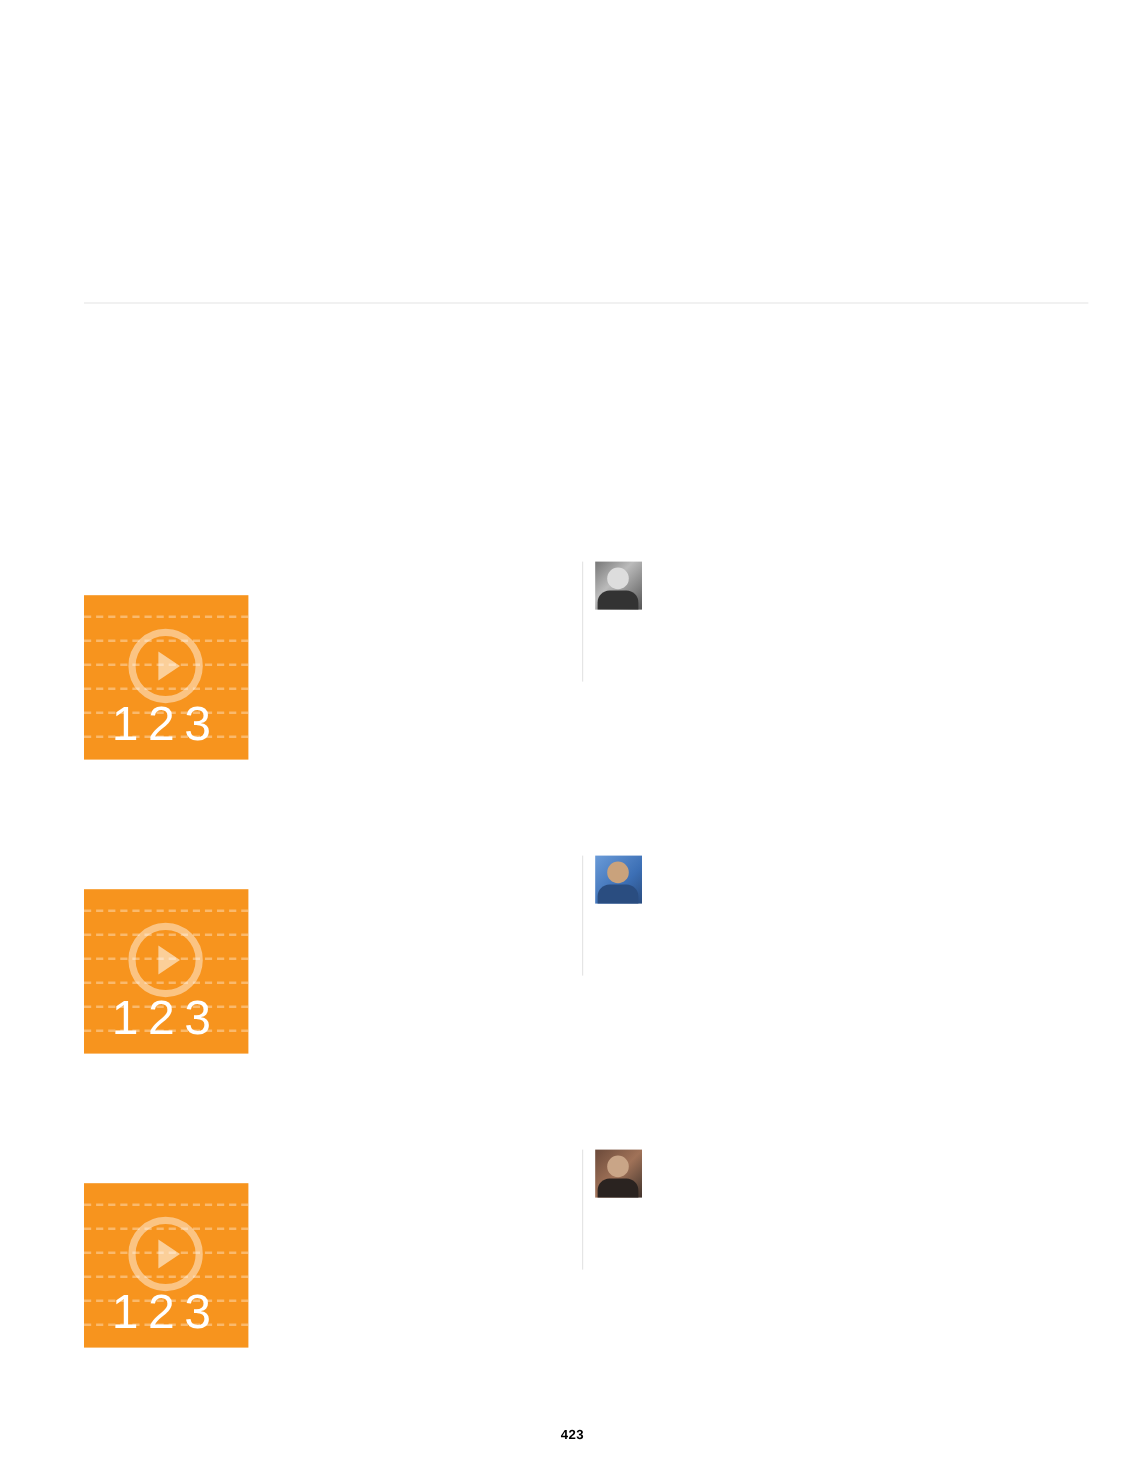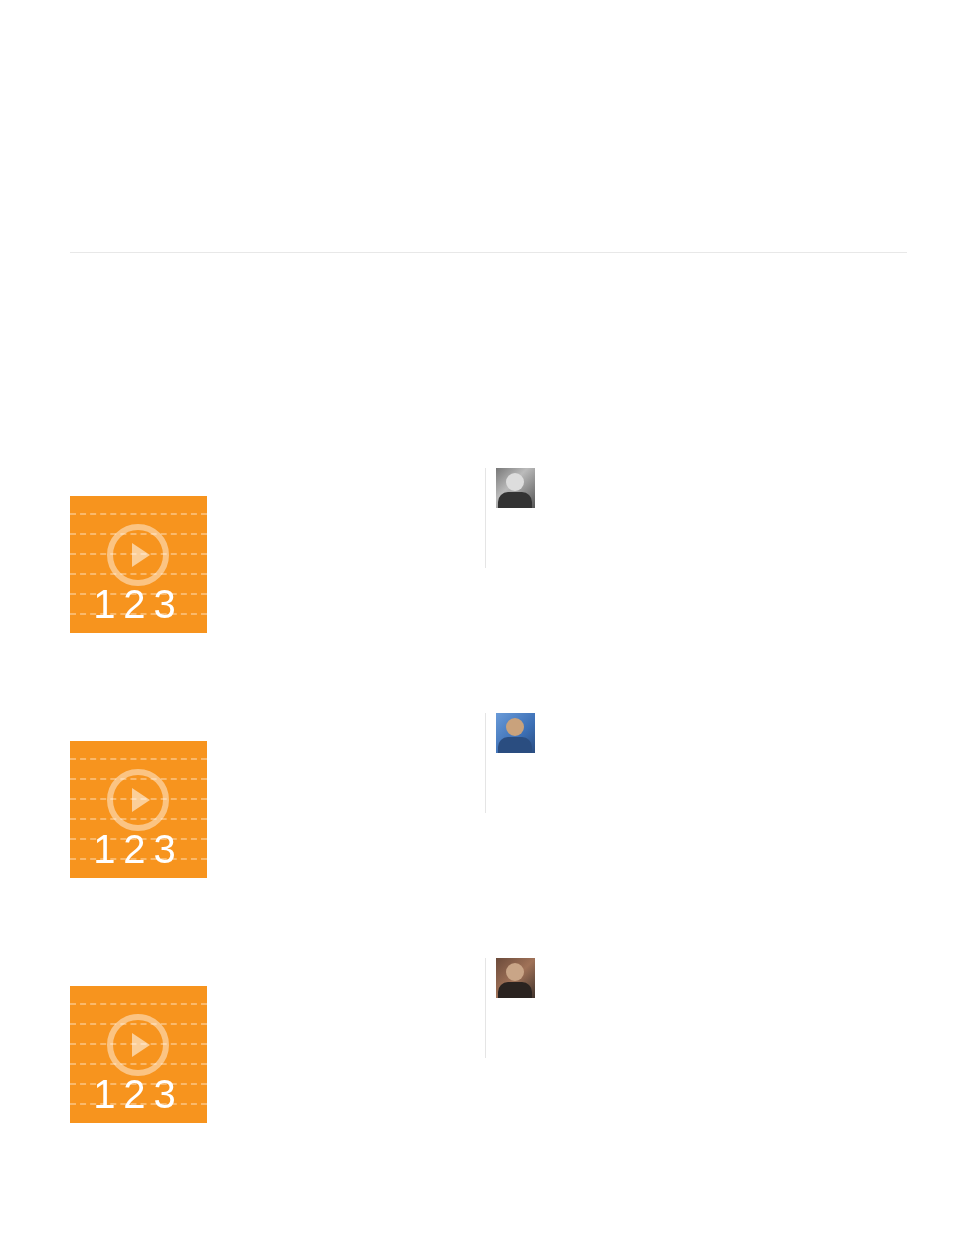--- a/index.html
+++ b/index.html
@@ -215,13 +215,14 @@
       <div class="play"></div>
       <div class="numtext">123</div>
     </div>
     <div class="author-col">
       <div class="avatar warm">
           <div class="avatar-inner"></div>
         </div>
     </div>
   </div>
 
+  <div class="pagenum">423</div>
 </div>
 
 </body></html>

